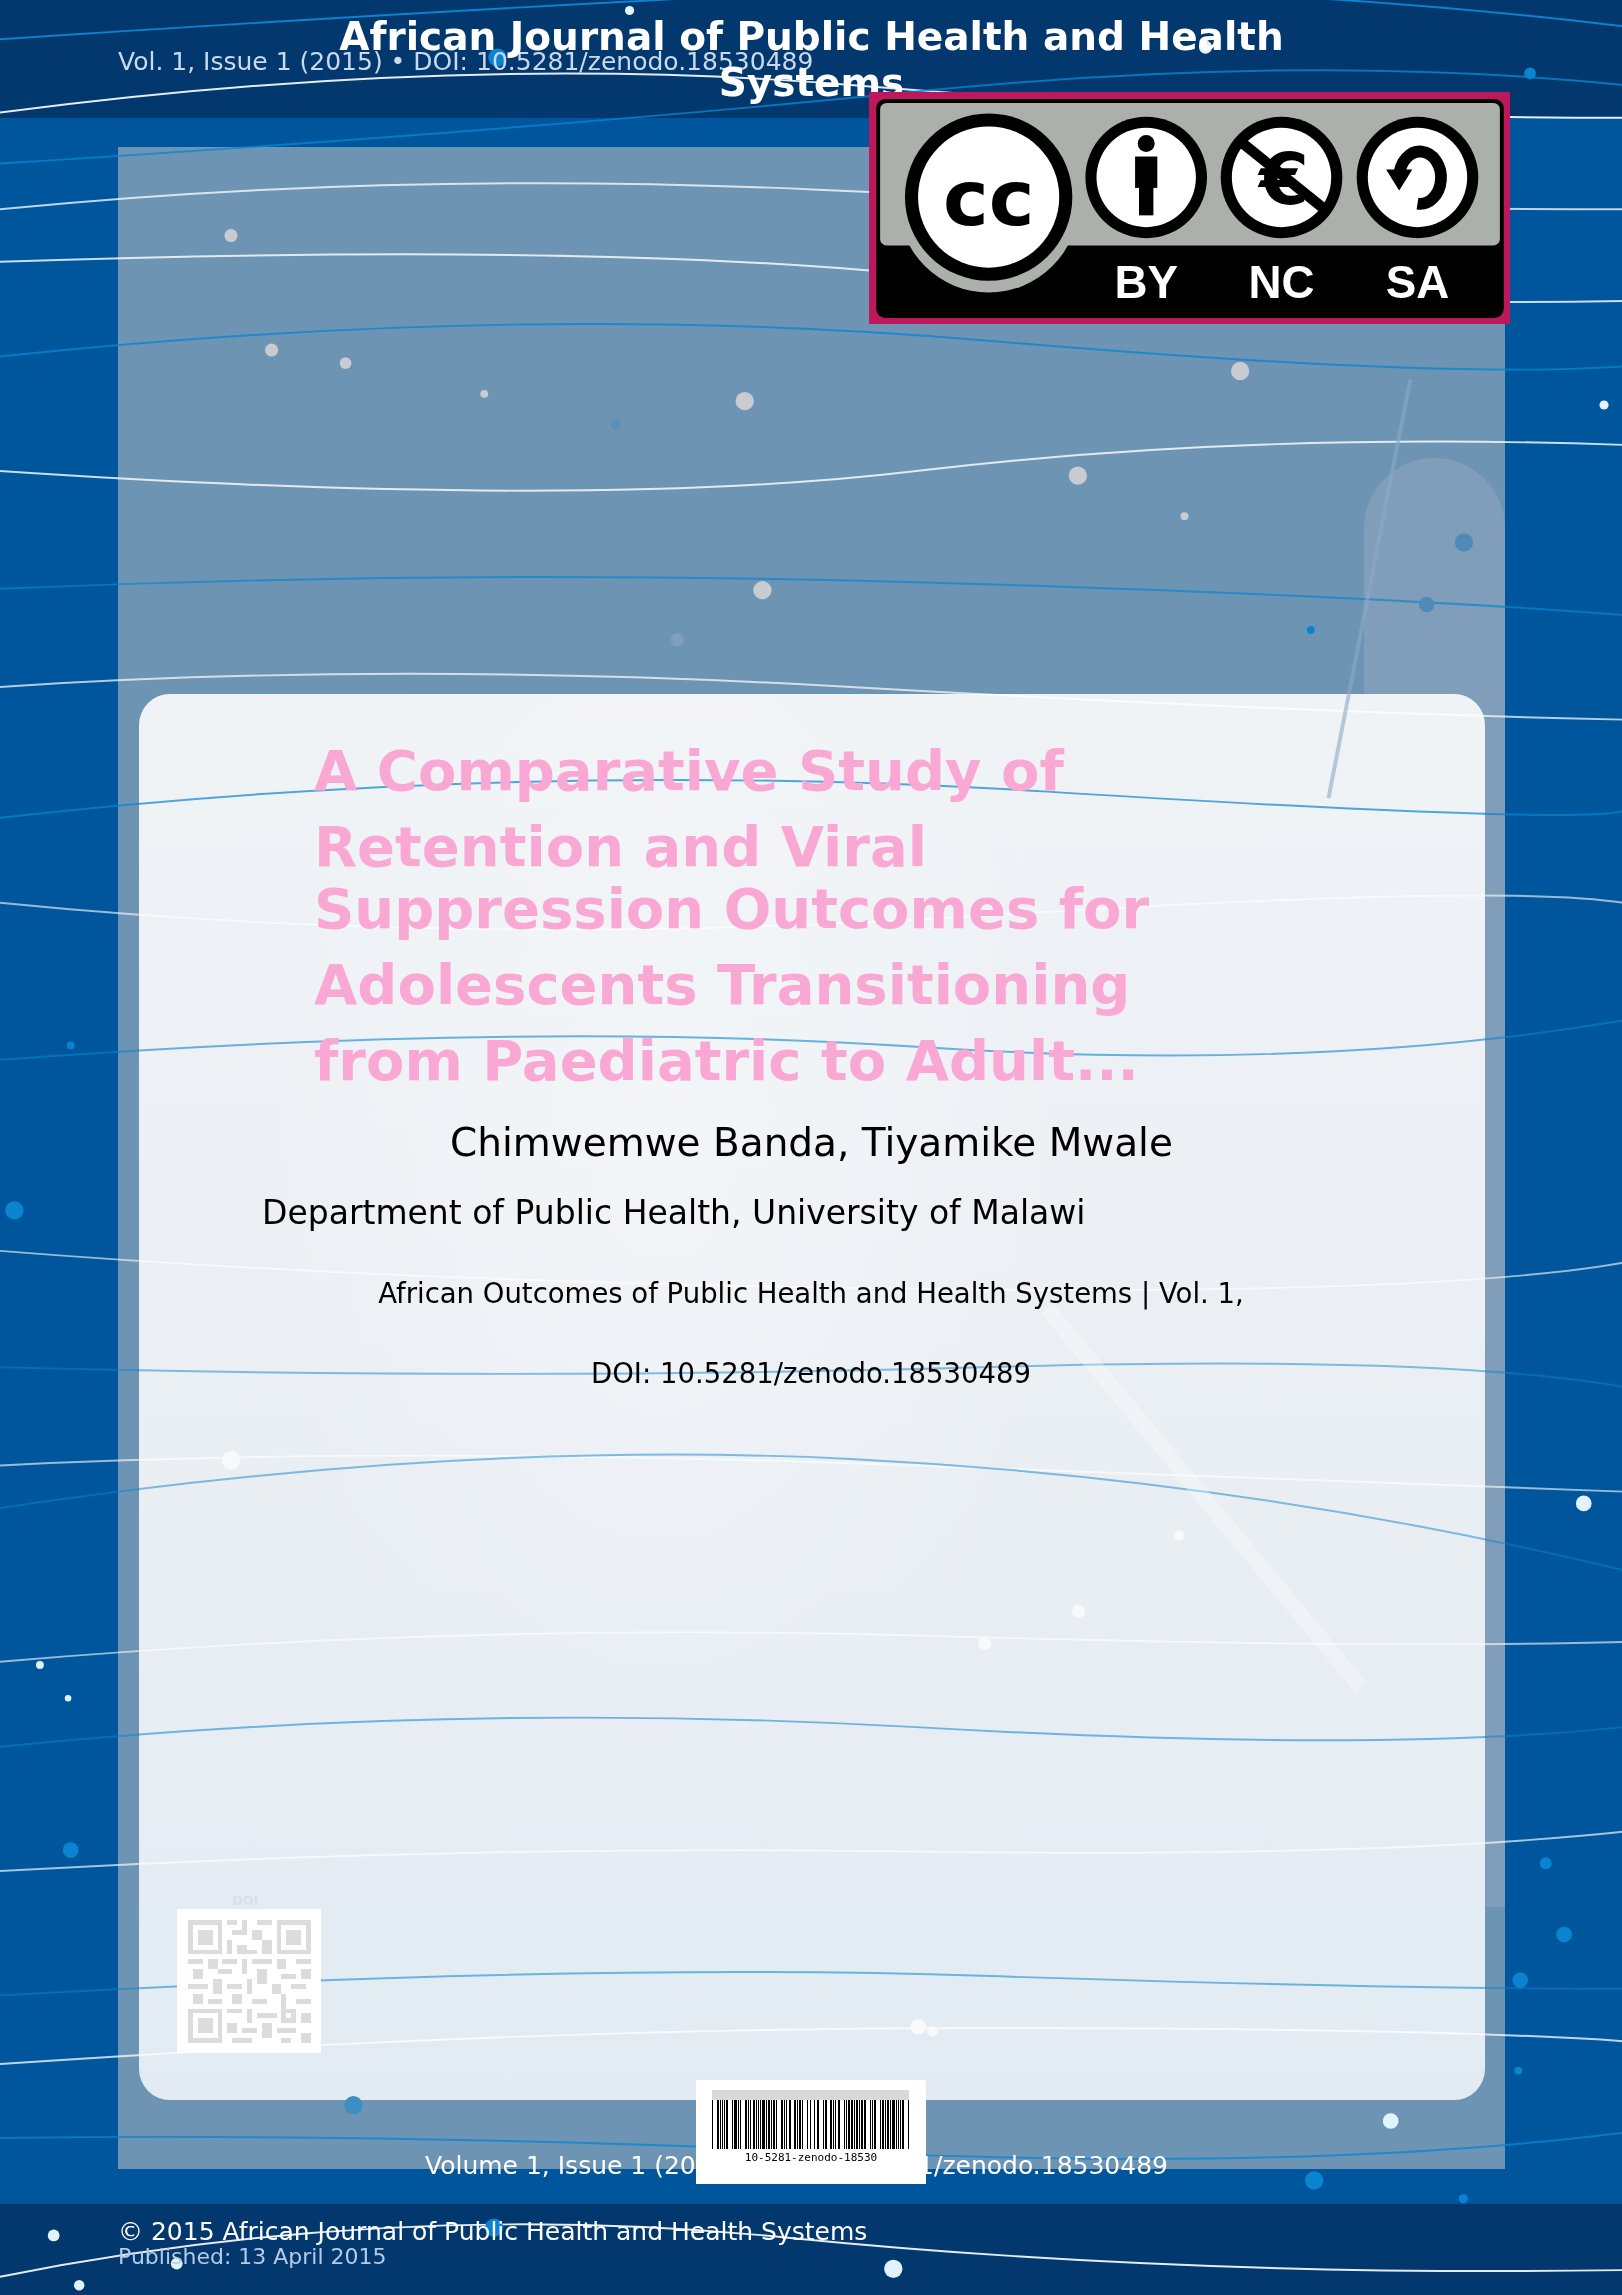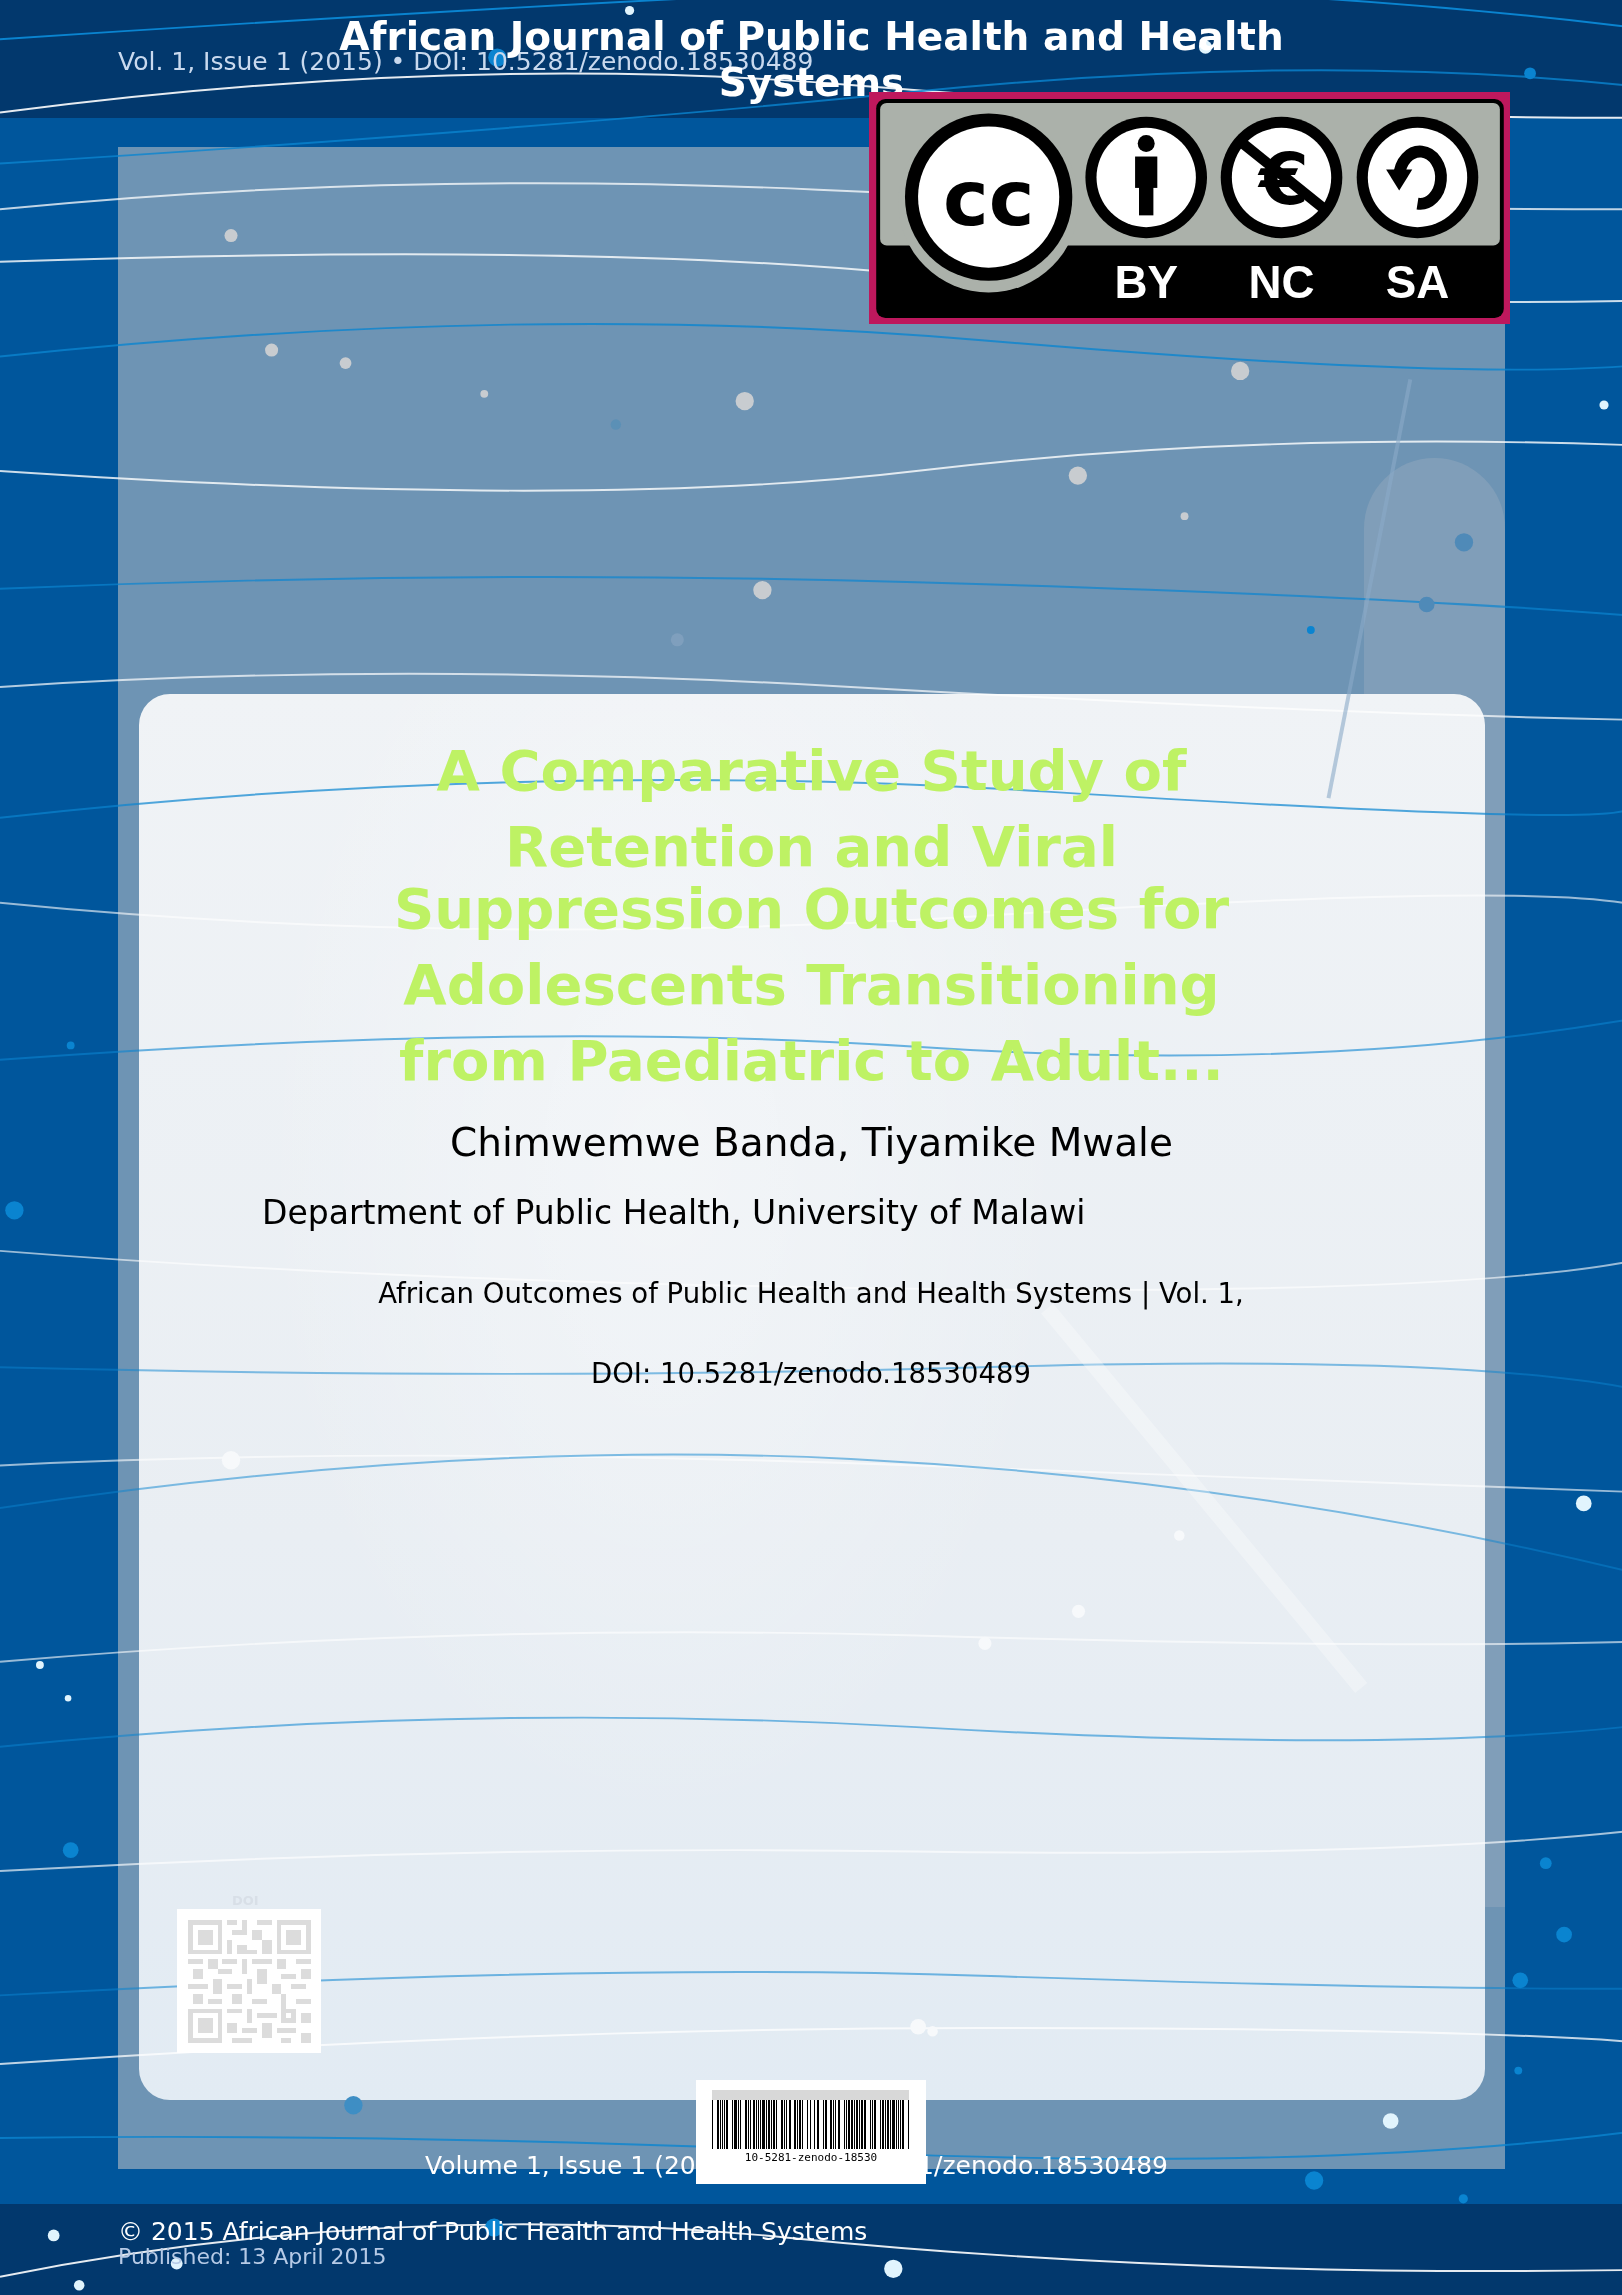--- a/index.html
+++ b/index.html
@@ -44,22 +44,22 @@
   .card {
     left: 139px; top: 694px; width: 1346px; height: 1406px;
     background: linear-gradient(180deg, #f0f3f6 0%, #e9eef3 60%, #e2ebf3 100%);
     border-radius: 31px;
   }
   .card-shade {
     left: 139px; top: 694px; width: 1346px; height: 1406px; border-radius: 31px;
     background: radial-gradient(ellipse 589px 982px at 523px 458px, rgba(255,255,255,0.35), rgba(255,255,255,0) 70%);
   }
   .article-title {
-    left: 314px; top: 733px; width: 995px; text-align: center;
-    font-weight: bold; font-size: 56px; line-height: 76px; color: #bef264;
+    left: 314px; top: 733px; width: 995px; text-align: left;
+    font-weight: bold; font-size: 56px; line-height: 76px; color: #f9a8d4;
   }
   .authors {
     left: 262px; top: 1118px; width: 1099px; text-align: center;
     font-size: 39px; line-height: 50px; color: #000;
   }
   .affiliation {
     left: 262px; top: 1192px; width: 1099px; text-align: left;
     font-size: 33px; line-height: 42px; color: #000;
   }
   .citation {

